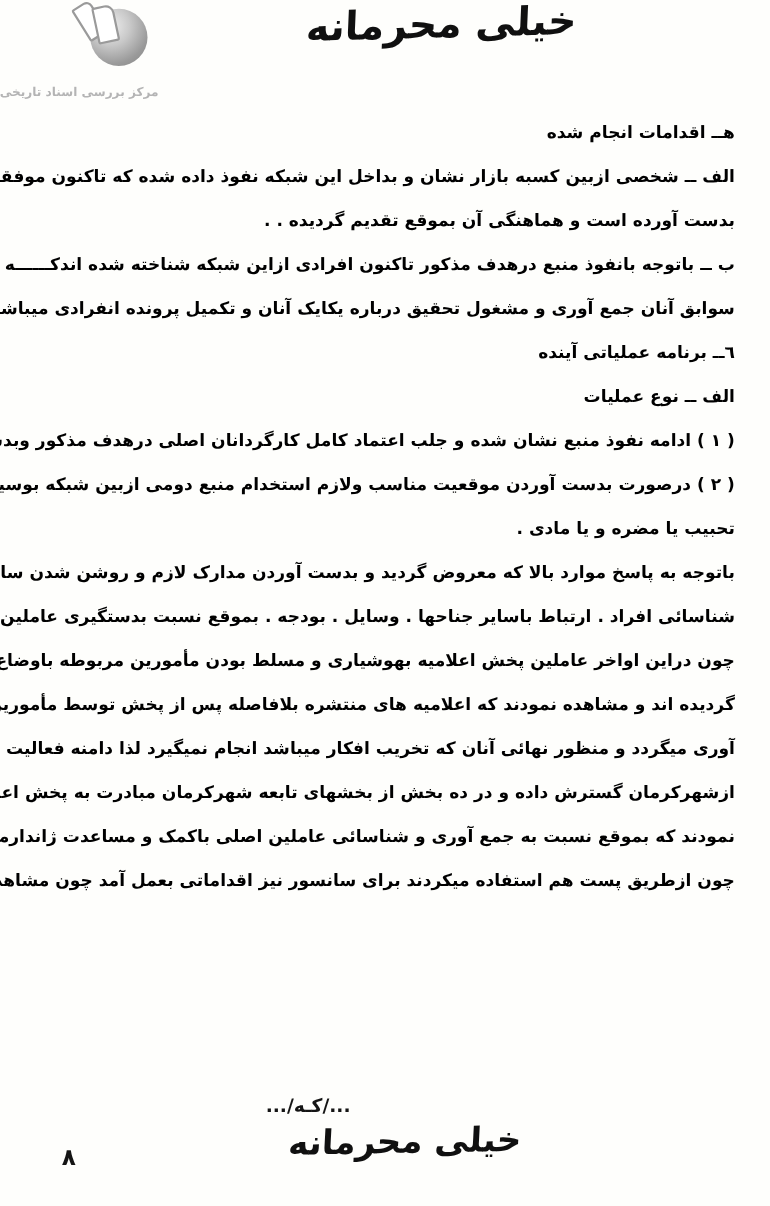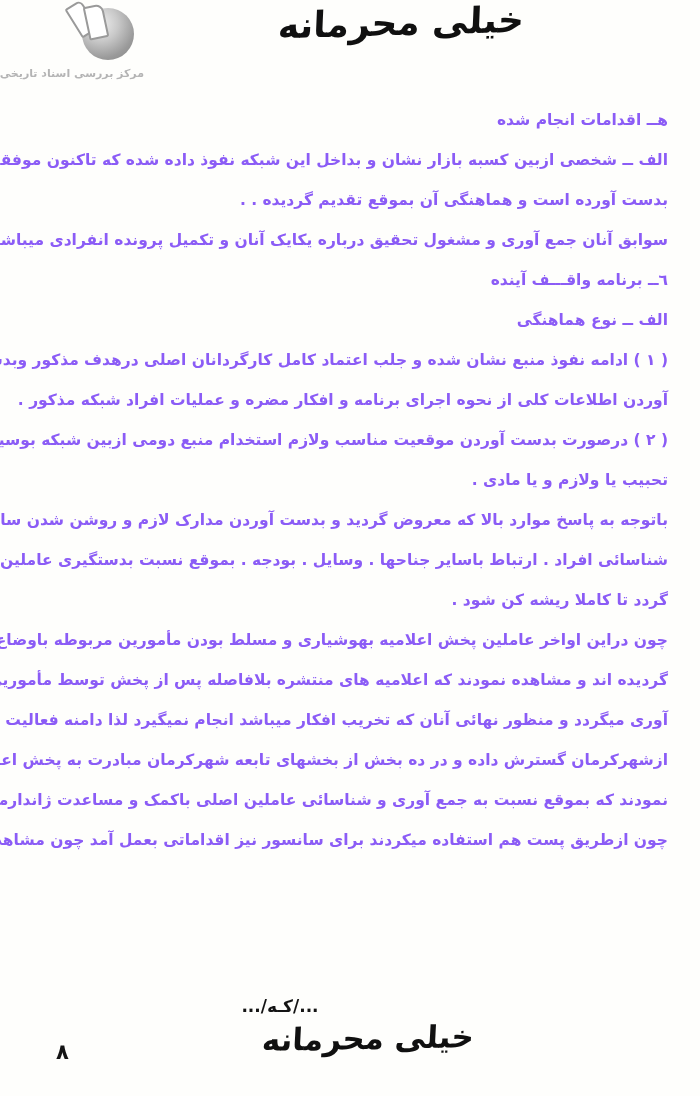--- a/index.html
+++ b/index.html
@@ -31,21 +31,21 @@
   }
   .logo-page.p1{
     width:15px;height:30px;top:-6px;left:-10px;
     transform:rotate(-32deg);border-radius:2px 6px 2px 2px;
   }
   .logo-page.p2{
     width:16px;height:30px;top:-3px;left:4px;
     transform:rotate(-12deg);border-radius:2px 8px 2px 2px;
   }
   .logo-caption{
-    margin-top:7px;
+    margin-top:17px;
     font-size:11px;font-weight:bold;color:#b4b4b4;
     text-shadow:0 0 1px #ffffff;
     white-space:nowrap;
   }
 
   
   .stamp{
     position:absolute;
     font-weight:bold;color:#101010;
     white-space:nowrap;
@@ -59,21 +59,21 @@
   .stamp-bottom{
     top:1020px;left:262px;
     font-size:31px;
     transform:rotate(-1deg) skewX(-4deg);
   }
 
   
   .doc{
     position:absolute;top:100px;right:32px;left:22px;
     direction:rtl;text-align:right;
-    color:#8b5cf6;
+    color:#000000;
     font-weight:bold;
     font-size:15.5px;
   }
   .line{
     line-height:40px;
     white-space:nowrap;
   }
   .heading .line{
     letter-spacing:.3px;
   }
@@ -111,46 +111,45 @@
     <div class="heading">
       <div class="line">هــ اقدامات انجام شده</div>
     </div>
 
     <div class="paragraph">
       <div class="line">الف ــ شخصی ازبین کسبه بازار نشان و بداخل این شبکه نفوذ داده شده که تاکنون موفقیتهائی</div>
       <div class="line">بدست آورده است و هماهنگی آن بموقع تقدیم گردیده . .</div>
     </div>
 
     <div class="paragraph">
+      <div class="line">ب ــ باتوجه بانفوذ منبع درهدف مذکور تاکنون افرادی ازاین شبکه شناخته شده اندکــــــه</div>
       <div class="line">سوابق آنان جمع آوری و مشغول تحقیق درباره یکایک آنان و تکمیل پرونده انفرادی میباشد .</div>
     </div>
 
     <div class="heading">
-      <div class="line">٦ــ برنامه واقـــف آینده</div>
+      <div class="line">٦ــ برنامه عملیاتی آینده</div>
     </div>
 
     <div class="heading">
-      <div class="line">الف ــ نوع هماهنگی</div>
+      <div class="line">الف ــ نوع عملیات</div>
     </div>
 
     <div class="paragraph">
       <div class="line">( ۱ ) ادامه نفوذ منبع نشان شده و جلب اعتماد کامل کارگردانان اصلی درهدف مذکور وبدست</div>
-      <div class="line">آوردن اطلاعات کلی از نحوه اجرای برنامه و افکار مضره و عملیات افراد شبکه مذکور .</div>
     </div>
 
     <div class="paragraph">
       <div class="line">( ۲ ) درصورت بدست آوردن موقعیت مناسب ولازم استخدام منبع دومی ازبین شبکه بوسیلــه ــ</div>
-      <div class="line">تحبیب یا ولازم و یا مادی .</div>
+      <div class="line">تحبیب یا مضره و یا مادی .</div>
     </div>
 
 
     <div class="paragraph">
       <div class="line">باتوجه به پاسخ موارد بالا که معروض گردید و بدست آوردن مدارک لازم و روشن شدن سازمان ــ</div>
       <div class="line">شناسائی افراد . ارتباط باسایر جناحها . وسایل . بودجه . بموقع نسبت بدستگیری عاملین اقدام</div>
-      <div class="line">گردد تا کاملا ریشه کن شود .</div>
     </div>
 
 
     <div class="paragraph">
       <div class="line">چون دراین اواخر عاملین پخش اعلامیه بهوشیاری و مسلط بودن مأمورین مربوطه باوضاع واقـــف</div>
       <div class="line">گردیده اند و مشاهده نمودند که اعلامیه های منتشره بلافاصله پس از پخش توسط مأمورین جمـــع</div>
       <div class="line">آوری میگردد و منظور نهائی آنان که تخریب افکار میباشد انجام نمیگیرد لذا دامنه فعالیت خود را ــ</div>
       <div class="line">ازشهرکرمان گسترش داده و در ده بخش از بخشهای تابعه شهرکرمان مبادرت به پخش اعلامیــه</div>
       <div class="line">نمودند که بموقع نسبت به جمع آوری و شناسائی عاملین اصلی باکمک و مساعدت ژاندارمری اقدام شد</div>
       <div class="line">چون ازطریق پست هم استفاده میکردند برای سانسور نیز اقداماتی بعمل آمد چون مشاهده گردید</div>

